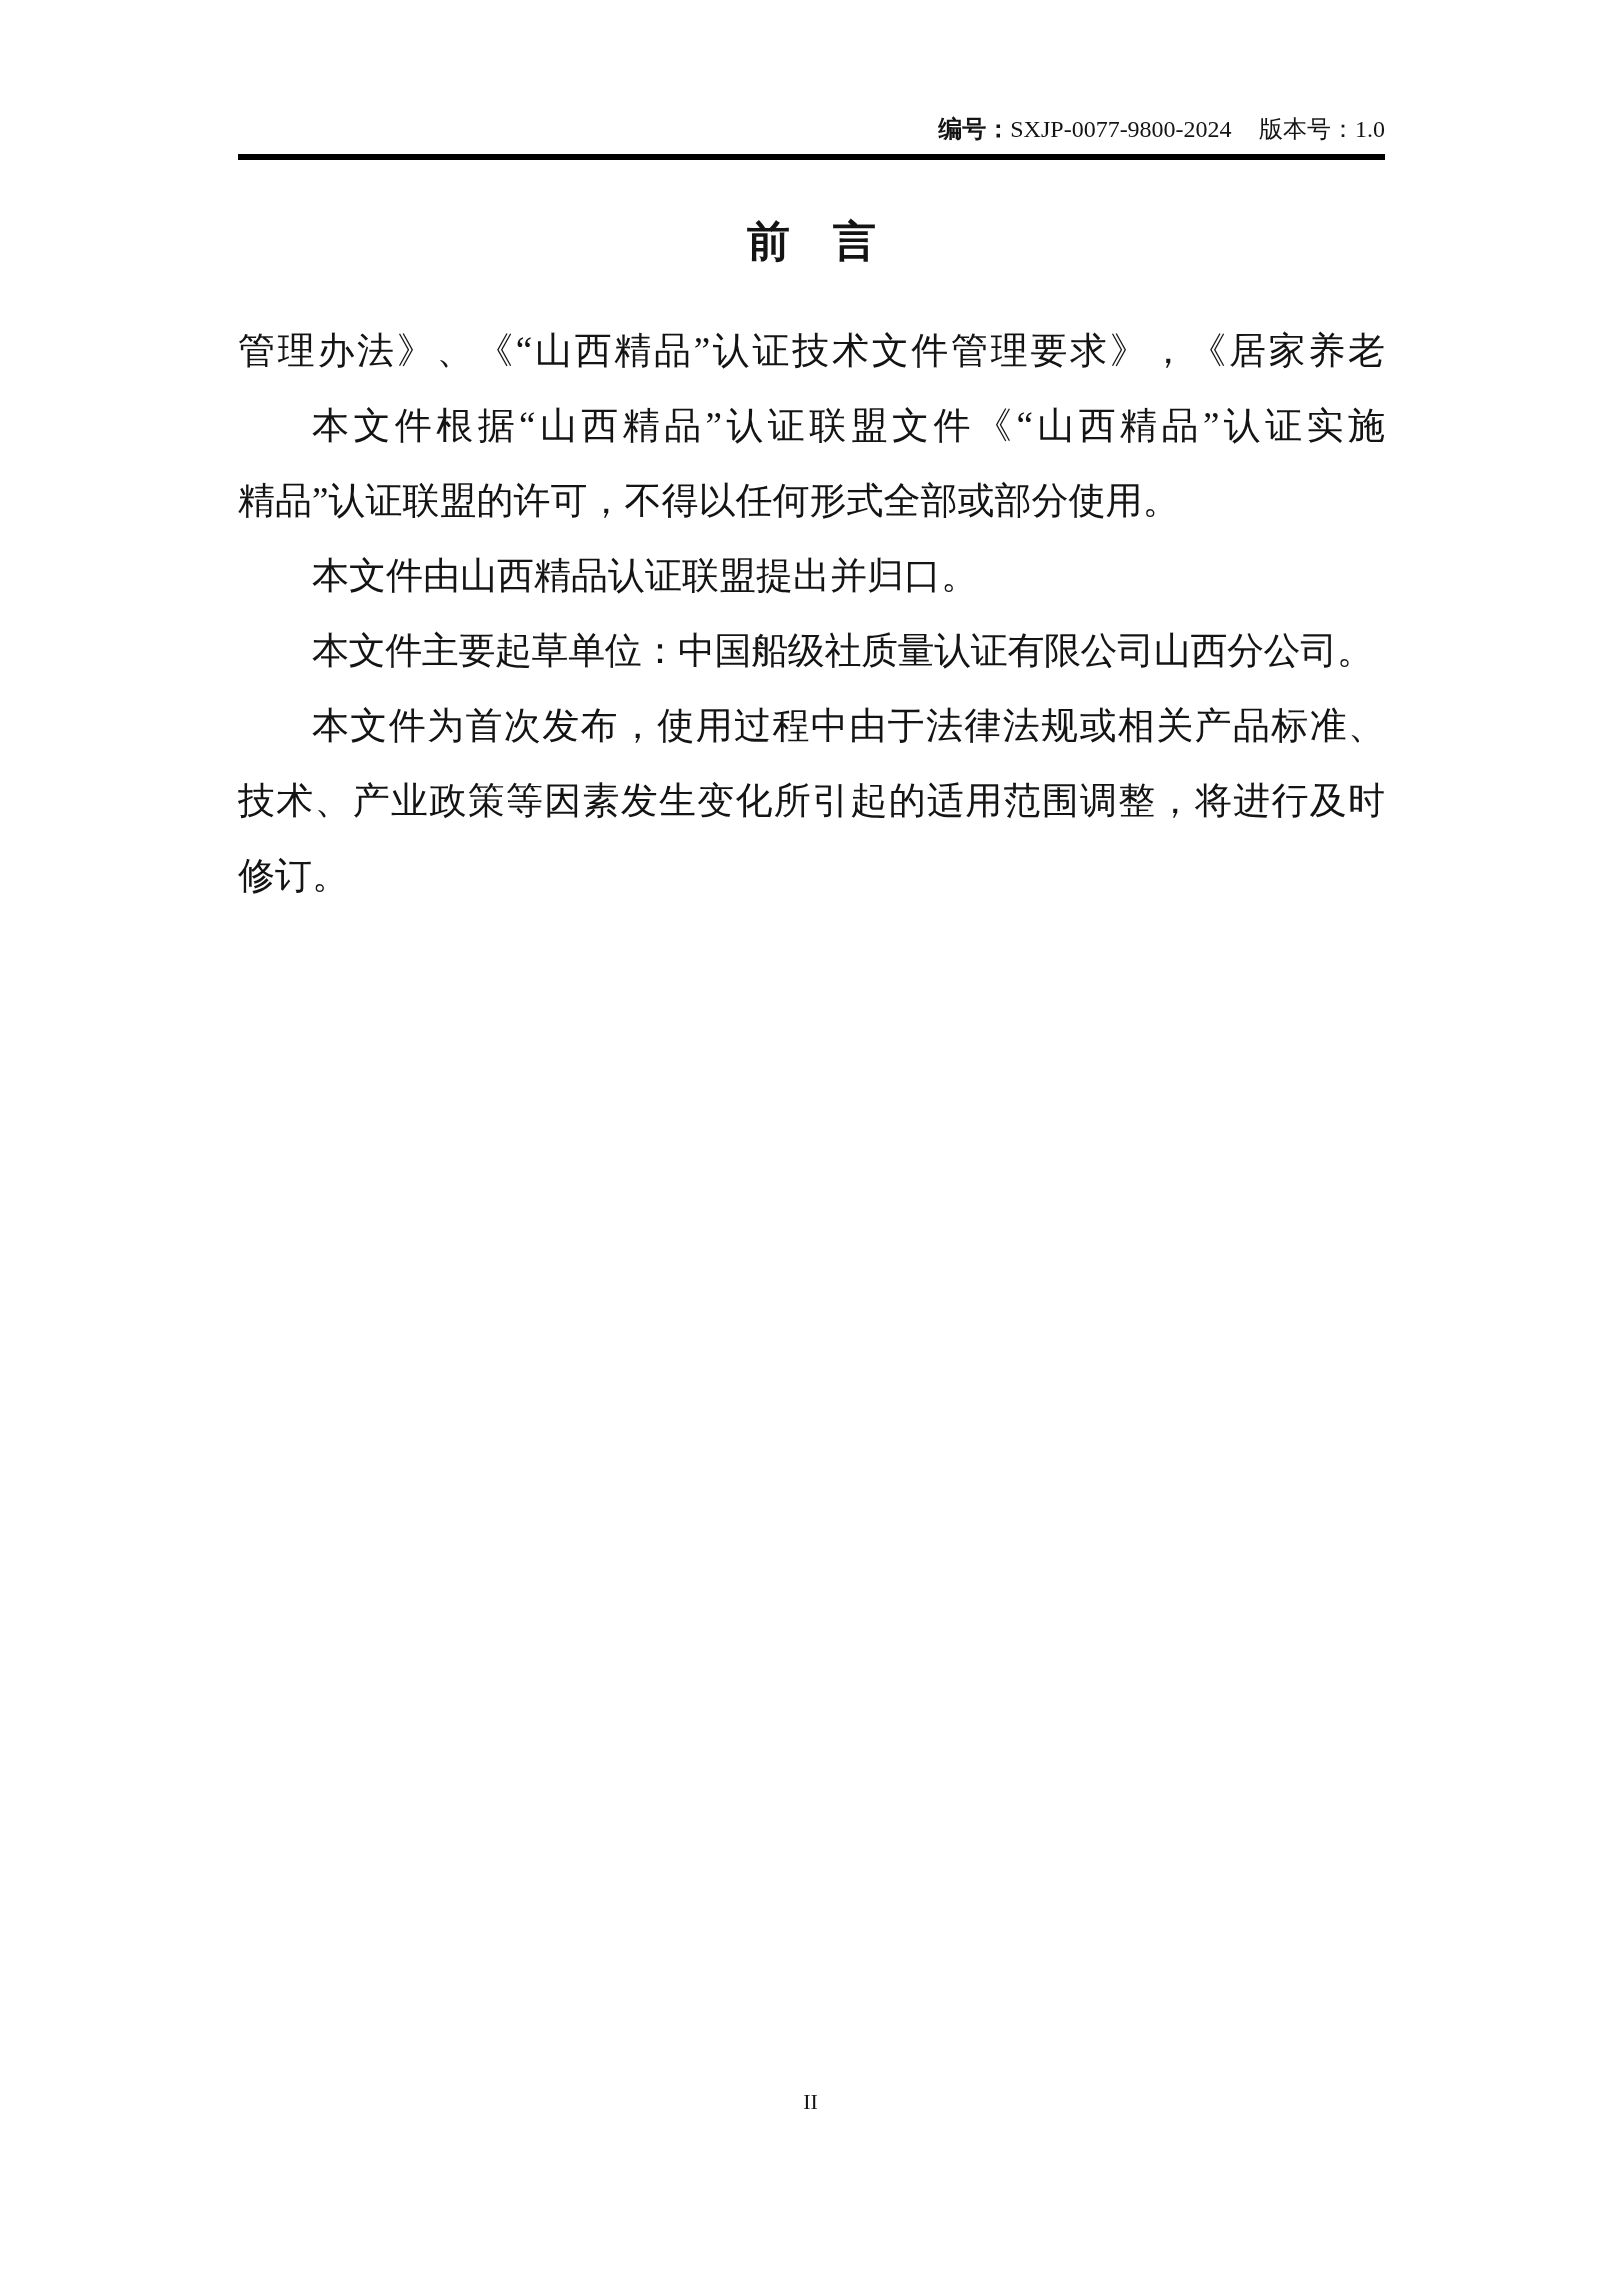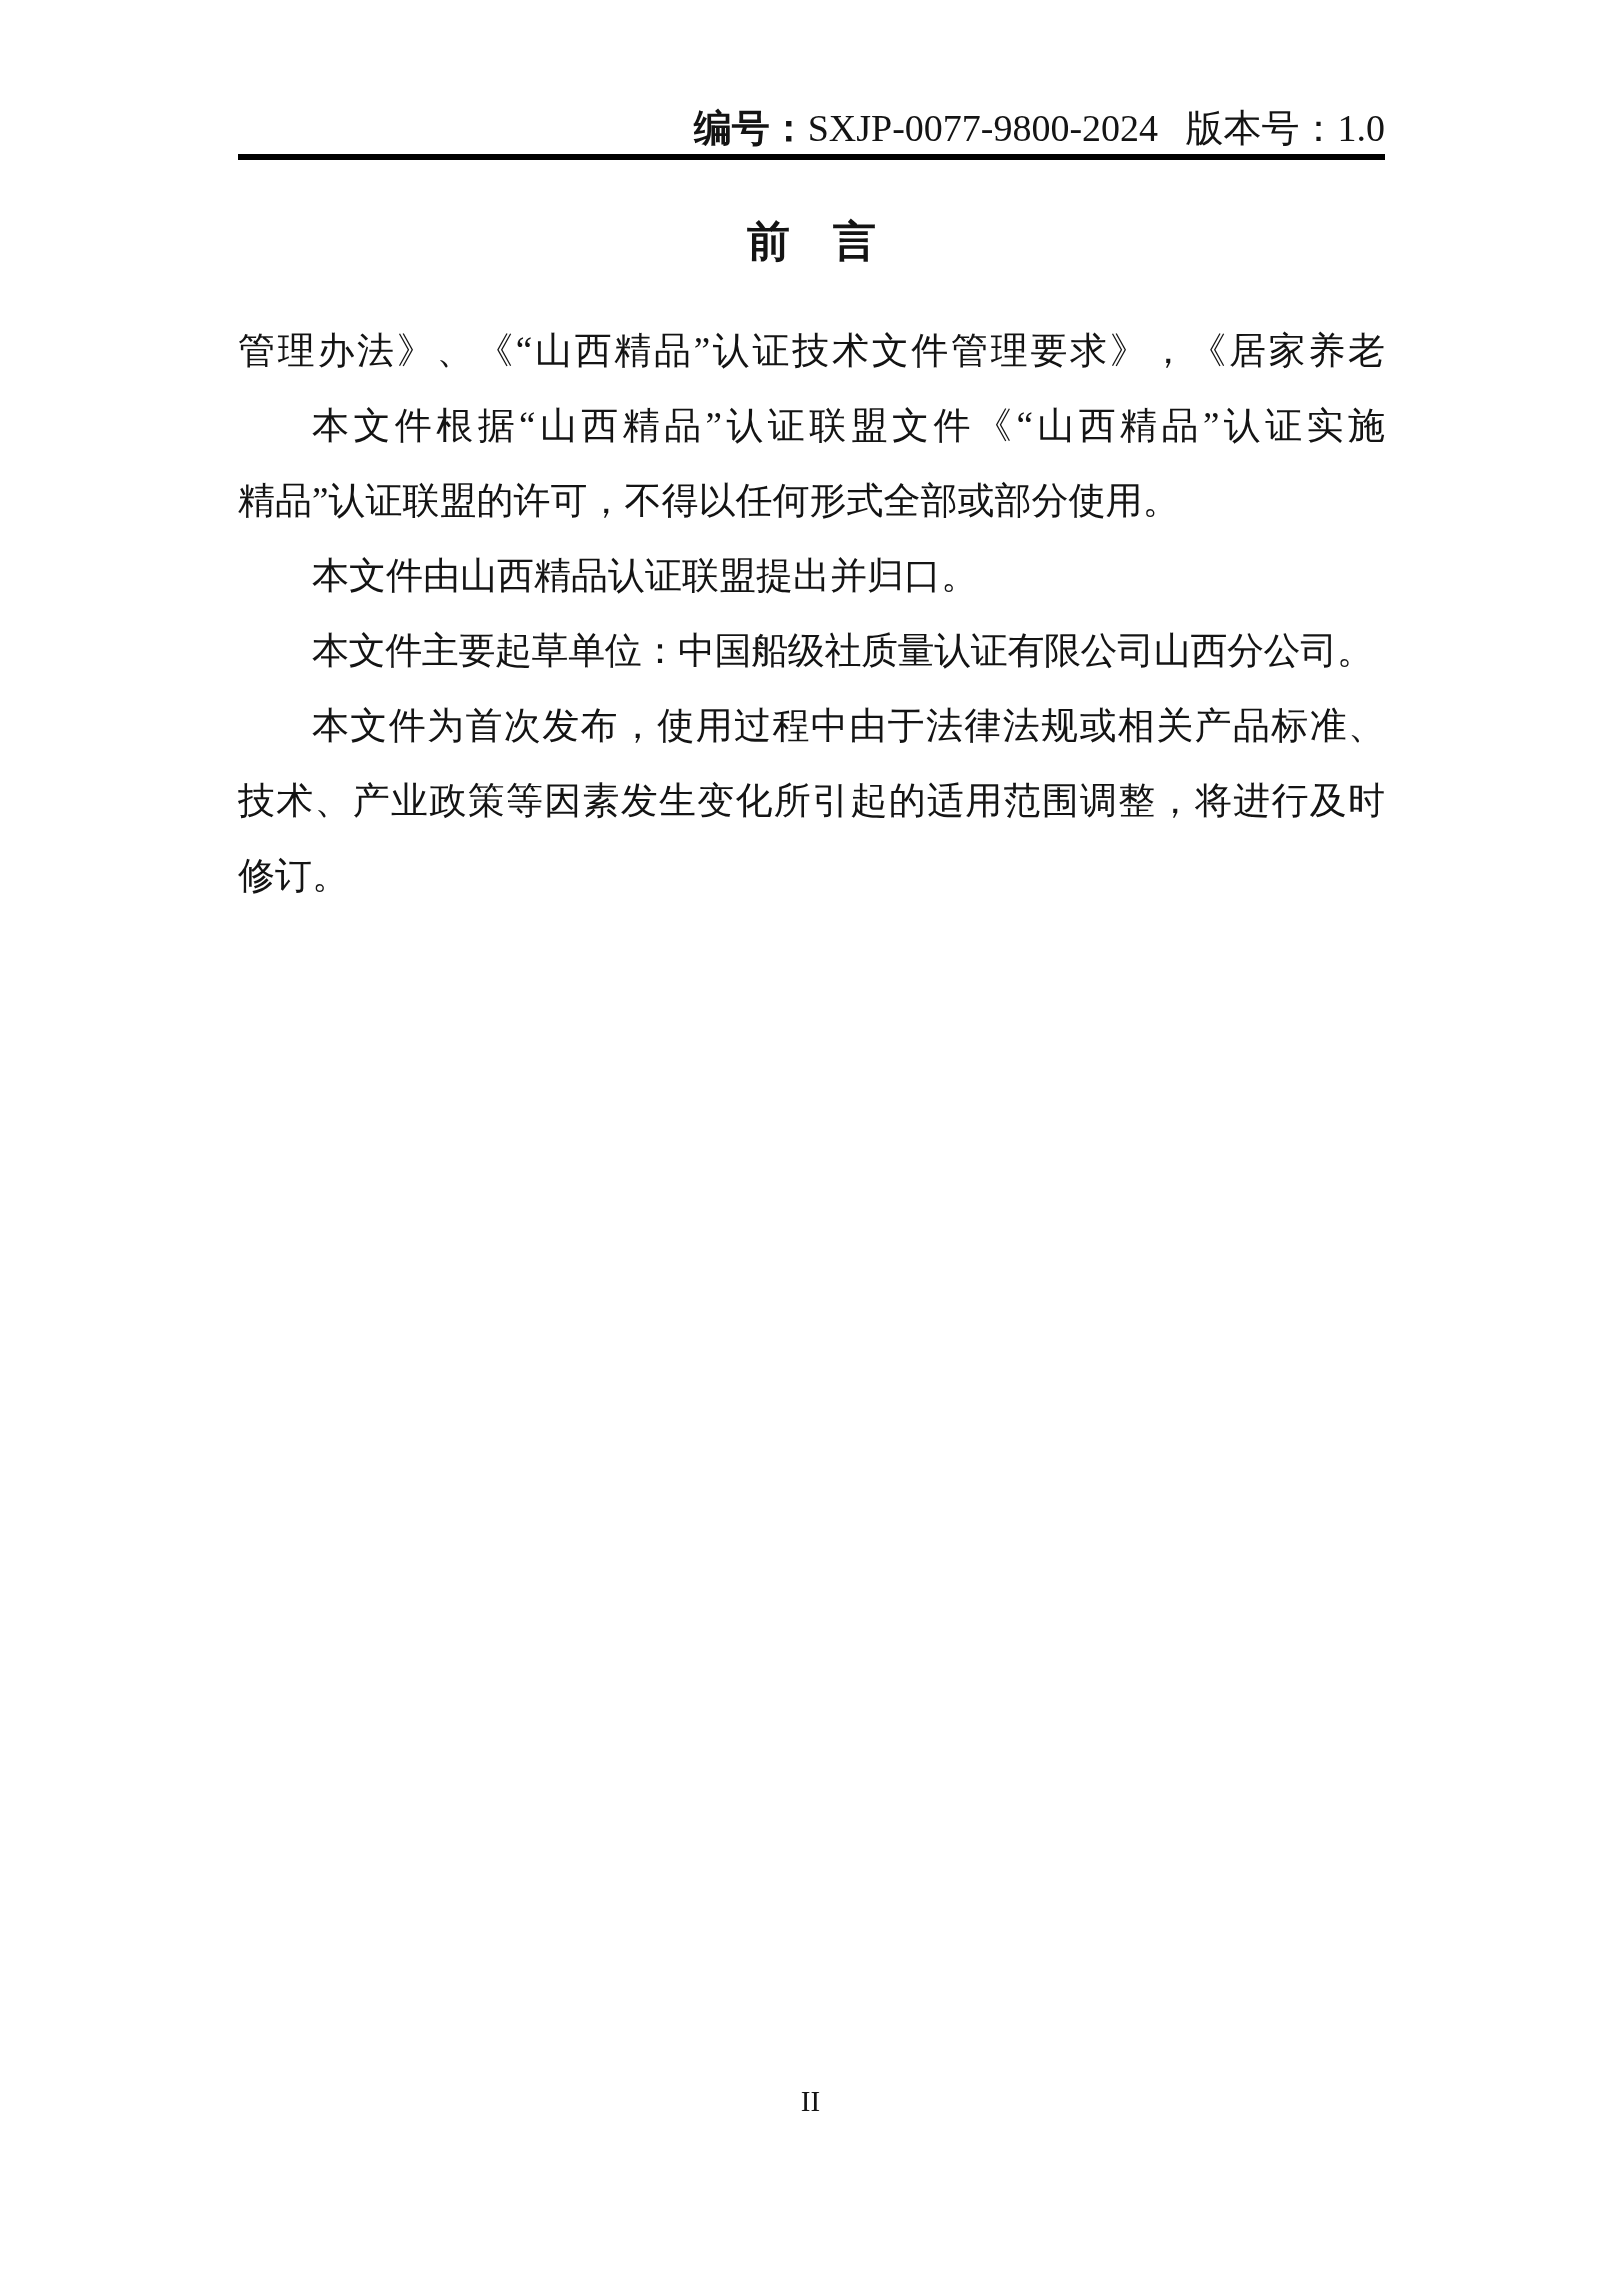--- a/index.html
+++ b/index.html
@@ -13,21 +13,21 @@
     color: #141414;
     font-family: "Liberation Serif", "DejaVu Serif", serif;
     overflow: hidden;
   }
   .header {
     position: absolute;
     top: 110px;
     left: 238px;
     width: 1147px;
     text-align: right;
-    font-size: 38px;
+    font-size: 24px;
     line-height: 37px;
     white-space: nowrap;
   }
   .hdr-bold {
     font-weight: bold;
     font-family: "Liberation Sans", "DejaVu Sans", sans-serif;
   }
   .hdr-ver { margin-left: 27.4px; }
   .rule {
     position: absolute;
@@ -64,21 +64,21 @@
     text-justify: inter-character;
   }
   .indent { text-indent: 2em; }
   .tight { letter-spacing: -0.4px; }
   .footer {
     position: absolute;
     top: 2085px;
     left: 0;
     width: 1621px;
     text-align: center;
-    font-size: 29px;
+    font-size: 22px;
     line-height: 33px;
   }
 </style>
 </head>
 <body>
 
 <div class="page">
 
   <div class="header">
     <span class="hdr-bold">编号：</span><span>SXJP-0077-9800-2024</span><span class="hdr-ver">版本号：</span><span>1.0</span>

